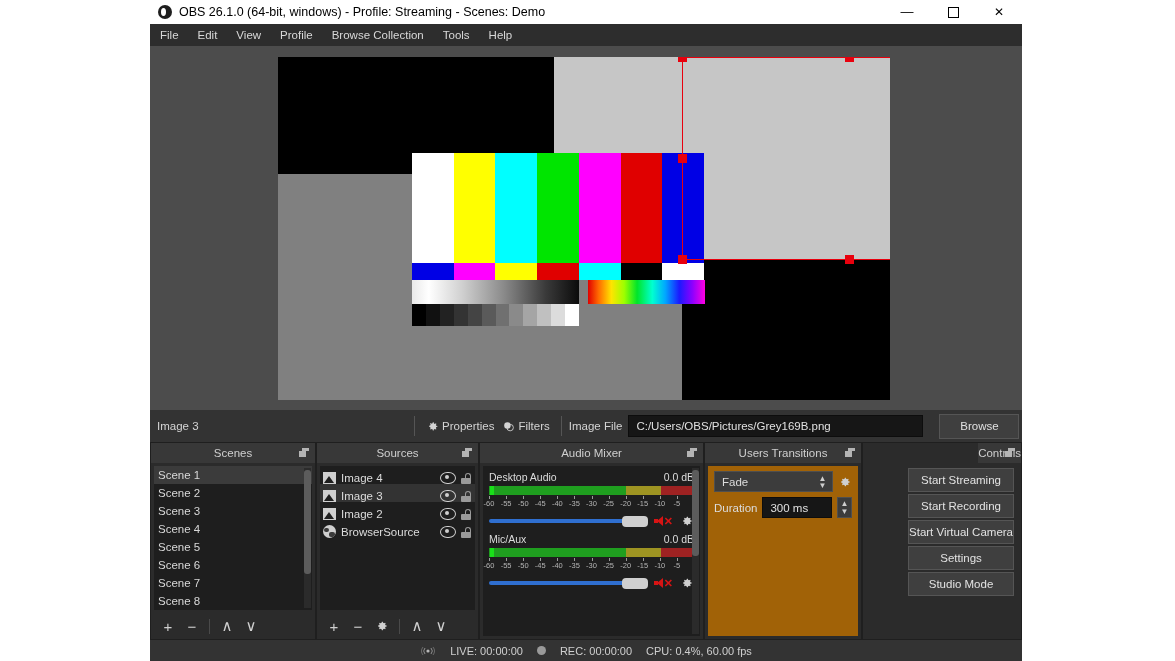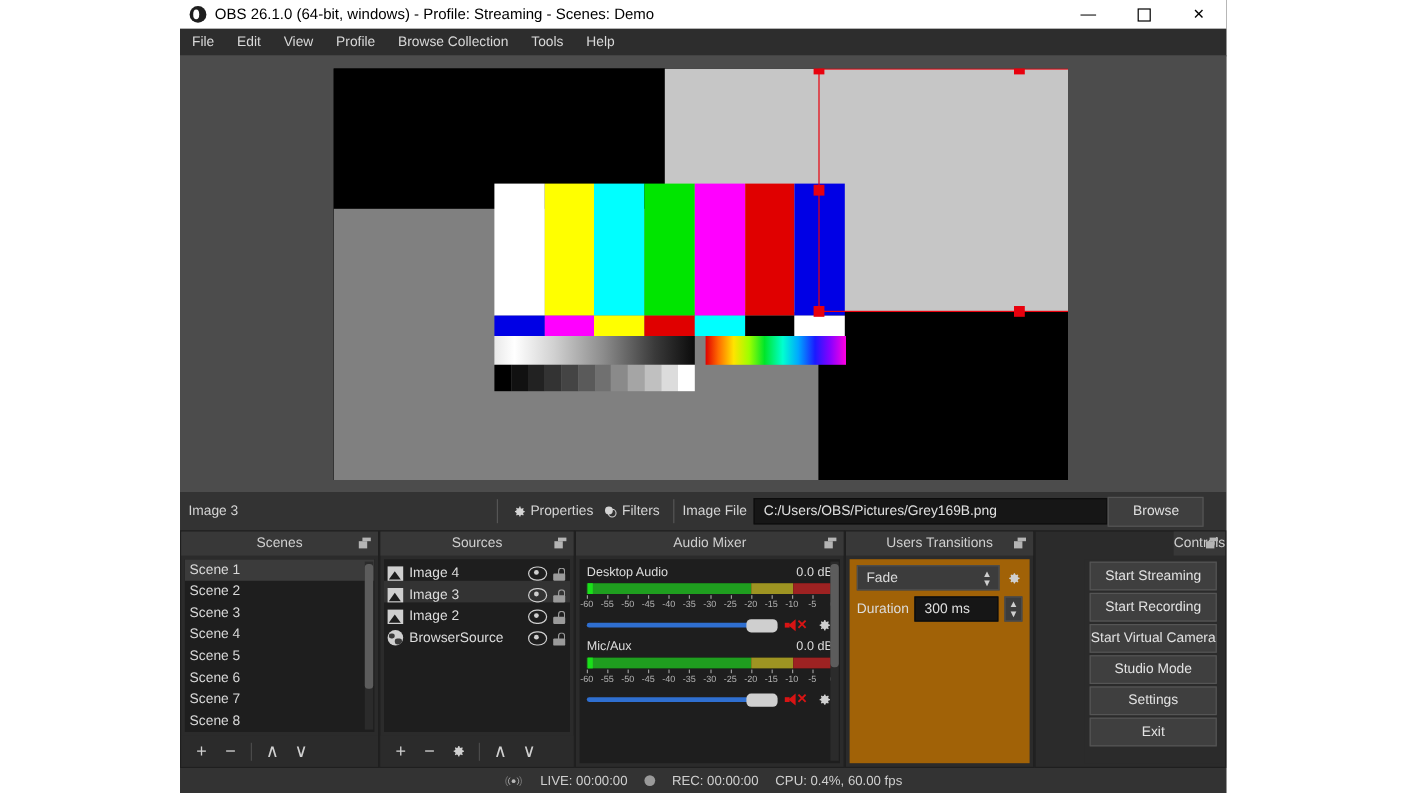--- a/index.html
+++ b/index.html
@@ -46,21 +46,21 @@
   .h-w{left:-5px;top:50%;margin-top:-5px;}
   .h-sw{left:-5px;bottom:-5px;} .h-s{left:50%;margin-left:-5px;bottom:-5px;}
 
   
   #srcbar{position:absolute;left:0;top:410px;width:872px;height:32px;background:#333333;display:flex;align-items:center;}
   #srcbar .sname{color:#d4d4d4;font-size:11.5px;margin-left:7px;width:250px;}
   .vsep{width:1px;height:20px;background:#555;margin:0 7px;}
   #srcbar .tbtn{display:flex;align-items:center;color:#d4d4d4;font-size:11.5px;gap:3px;padding:2px 4px;}
   #srcbar .lbl{color:#d4d4d4;font-size:11.5px;}
   #pathbox{height:22px;width:295px;background:#161616;border:1px solid #0d0d0d;display:flex;align-items:center;color:#e0e0e0;font-size:11.5px;padding-left:7px;margin-left:6px;box-sizing:border-box;}
-  #browse{margin-left:0;width:78px;height:23px;background:#3f3f3f;border:1px solid #555;color:#e0e0e0;font-size:11.5px;display:flex;align-items:center;justify-content:center;}
+  #browse{margin-left:16px;width:78px;height:23px;background:#3f3f3f;border:1px solid #555;color:#e0e0e0;font-size:11.5px;display:flex;align-items:center;justify-content:center;}
 
   
   #docks{position:absolute;left:0;top:442px;width:872px;height:198px;display:flex;background:#2b2b2b;}
   .dock{background:#2b2b2b;border:1px solid #1f1f1f;box-sizing:border-box;display:flex;flex-direction:column;}
   .dock-title{height:20px;background:#383838;display:flex;align-items:center;justify-content:center;position:relative;flex:0 0 auto;}
   .dock-title .t{color:#cfcfcf;font-size:11.5px;}
   .float-ico{position:absolute;right:6px;top:5px;width:10px;height:9px;}
   .float-ico i{position:absolute;display:block;background:#b4b4b4;}
   .float-ico i:nth-child(1){left:0;top:3px;width:7px;height:6px;}
   .float-ico i:nth-child(2){left:3px;top:0;width:7px;height:3px;}
@@ -518,23 +518,22 @@
         <span class="float-ico">
             <i></i>
             <i></i>
           </span>
       </div>
       <div class="dock-body" style="background:#2b2b2b;">
         <div id="ctrlRows">
             <div class="cbtn">Start Streaming</div>
             <div class="cbtn">Start Recording</div>
             <div class="cbtn">Start Virtual Camera</div>
+            <div class="cbtn">Settings</div>
             <div class="cbtn">Studio Mode</div>
-            <div class="cbtn">Settings</div>
-            <div class="cbtn">Exit</div>
           </div>
       </div>
     </div>
 
   </div>
 
   <div id="status">
     <svg class="livei" viewBox="0 0 32 18">
       <circle cx="16" cy="9" r="3.2" fill="#b8b8b8"></circle>
       <path d="M10 3a9 9 0 000 12M22 3a9 9 0 010 12" stroke="#b8b8b8" stroke-width="1.4" fill="none"></path>

